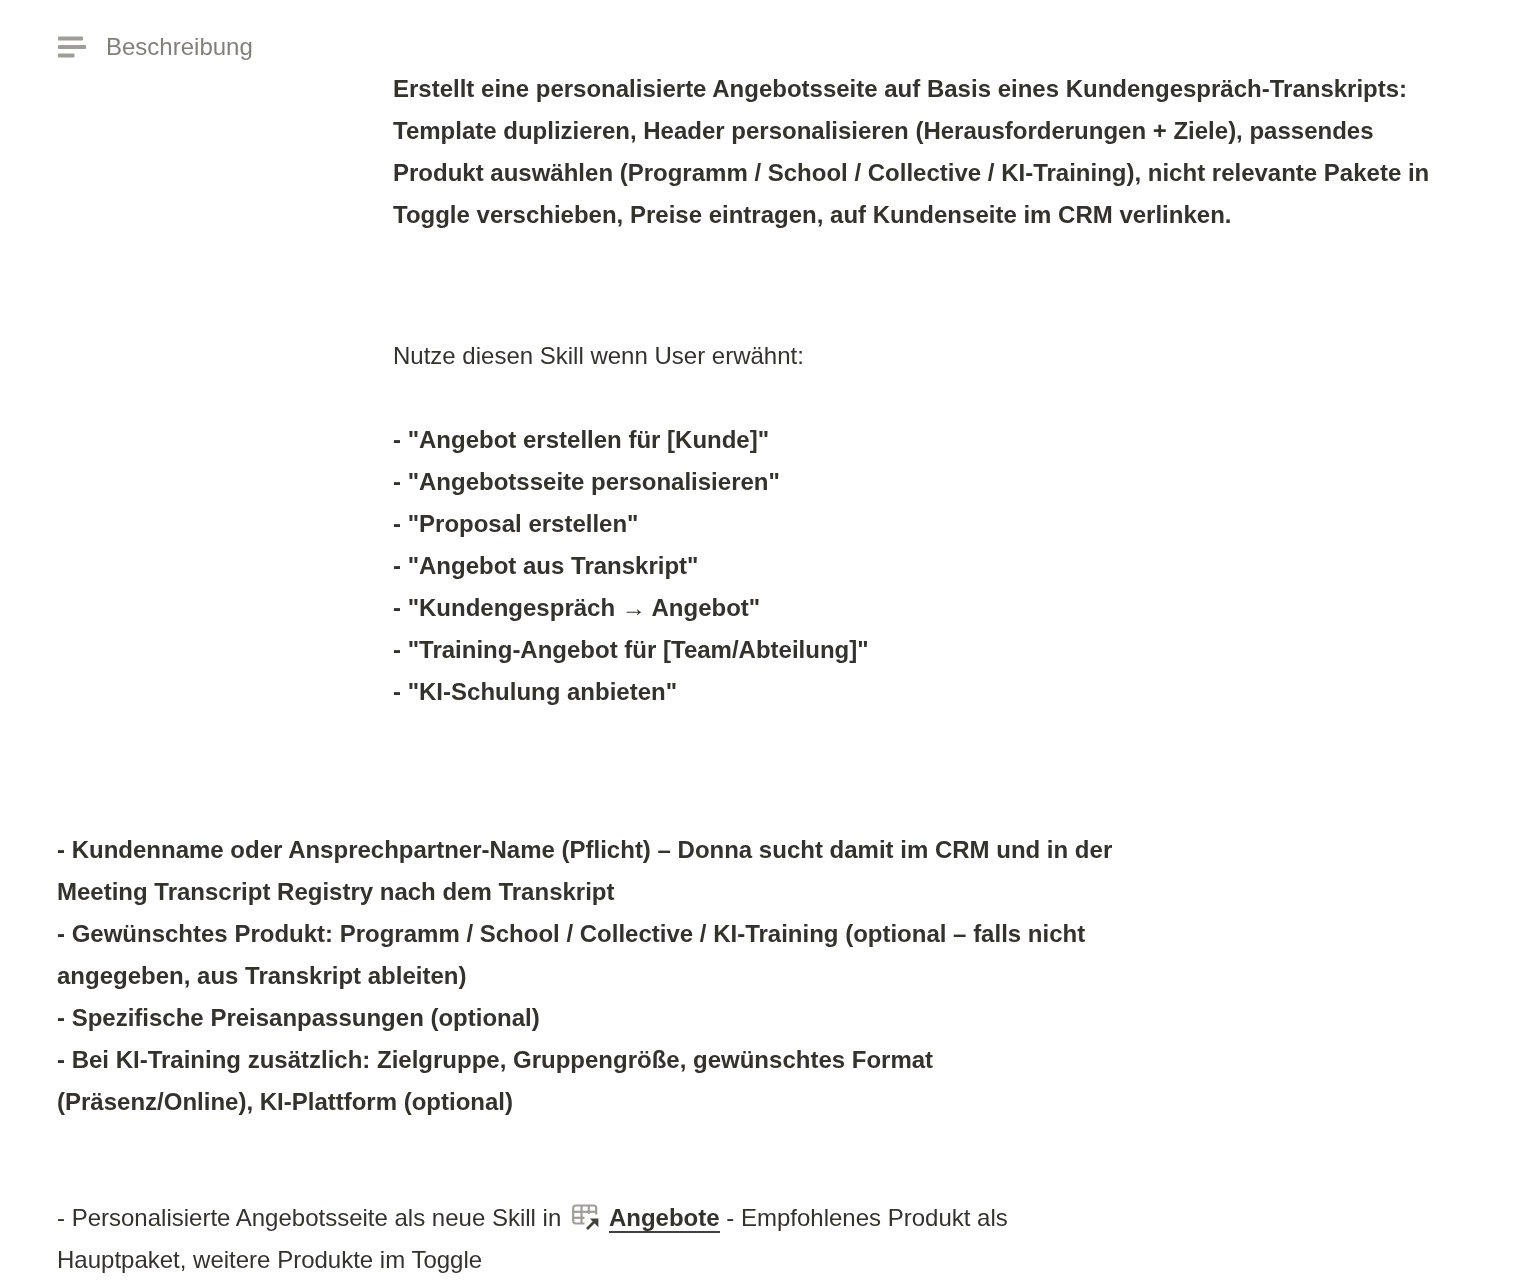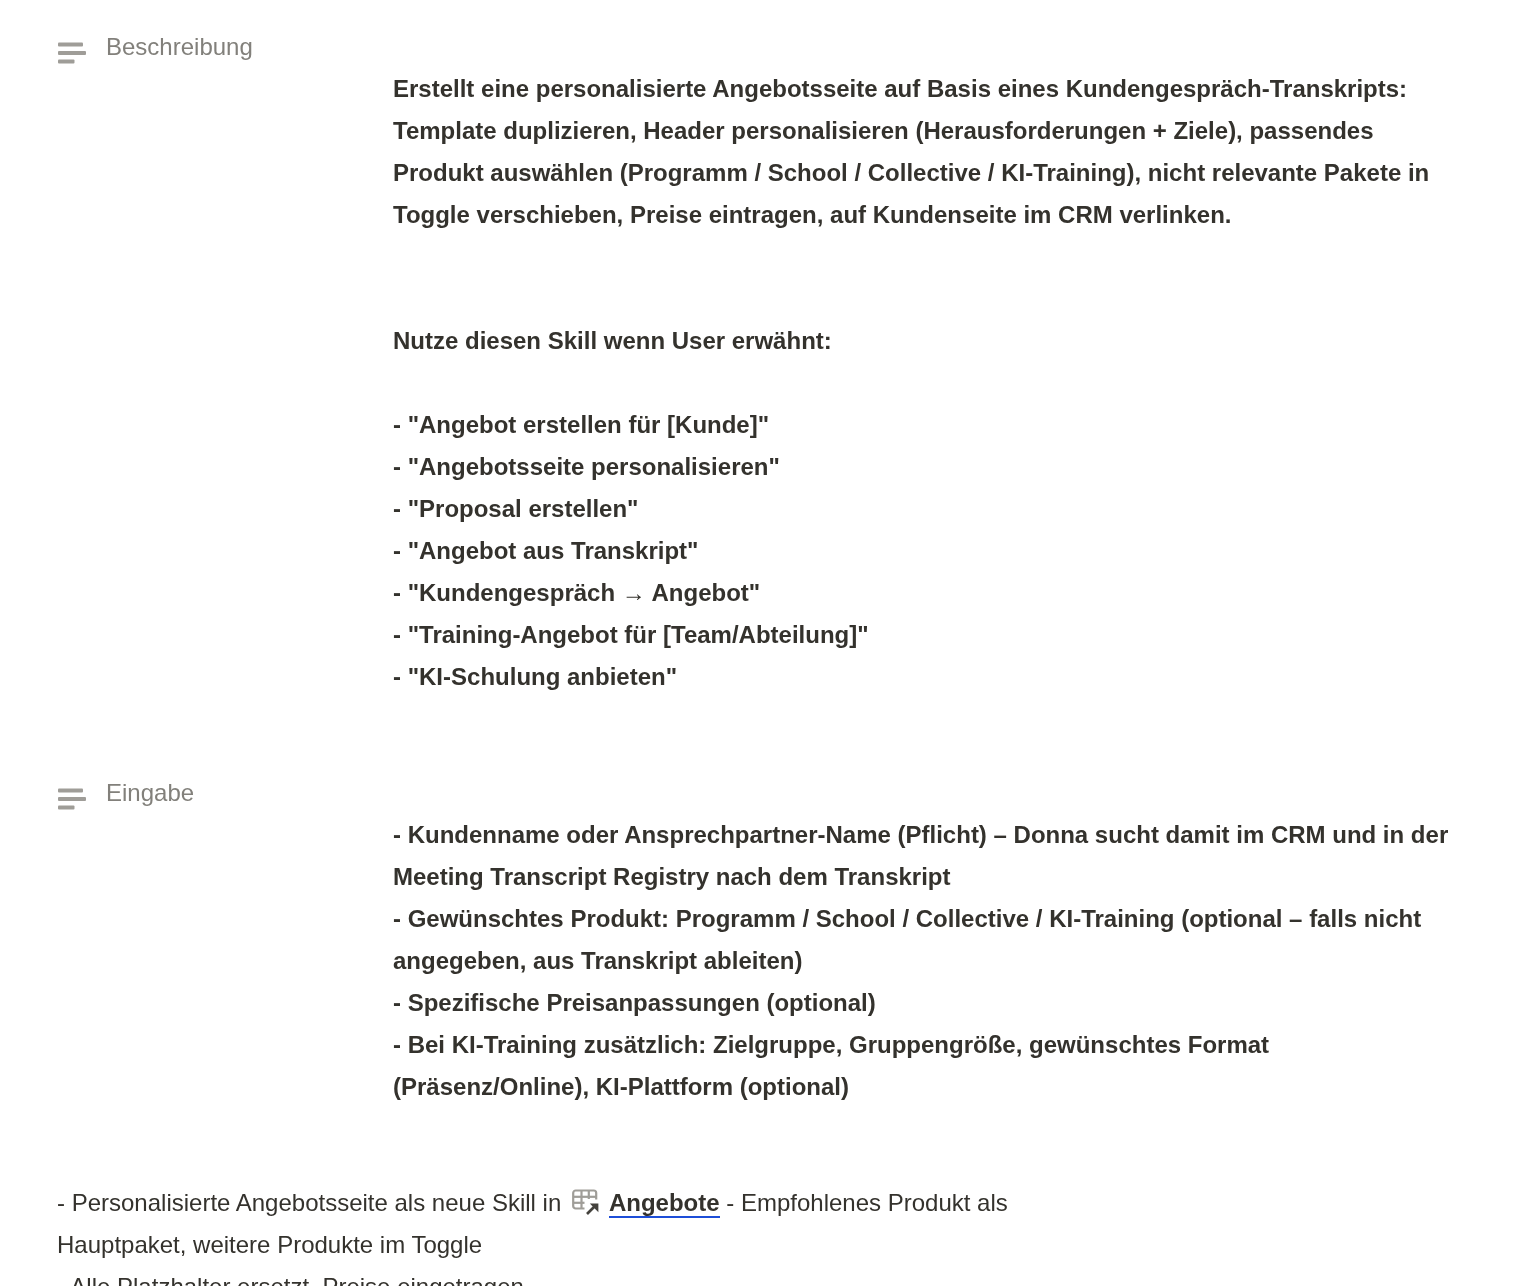--- a/index.html
+++ b/index.html
@@ -24,21 +24,21 @@
   .prop-row {
     display: flex;
     align-items: flex-start;
     margin-bottom: 32px;
   }
   .prop-row:last-child { margin-bottom: 0; }
   .prop-key {
     flex: 0 0 336px;
     width: 336px;
     display: flex;
-    align-items: flex-end;
+    align-items: center;
     height: 42px;
     color: #82807b;
   }
   .prop-key .prop-icon {
     width: 30px;
     height: 30px;
     margin-right: 19px;
     display: inline-flex;
     align-items: center;
     justify-content: center;
@@ -49,27 +49,27 @@
   }
   .prop-value {
     flex: 1 1 auto;
     min-width: 0;
     max-width: 1060px;
     white-space: pre-line;
     overflow-wrap: break-word;
   }
   .para { white-space: pre-line; font-weight: bold; }
   .usage-header {
-    font-weight: 700;
-    margin-top: 42px;
+    font-weight: 400;
+    margin-top: 57px;
   }
   .mention {
     font-weight: 600;
     color: #34322d;
-    border-bottom: 2px solid #1d4ed8;
+    border-bottom: 2px solid #404040;
     cursor: pointer;
   }
   .inline-icon {
     display: inline-block;
     width: 30px;
     height: 30px;
     vertical-align: -5px;
     margin: 0 8px 0 3px;
   }
   svg { display: block; }
@@ -97,30 +97,20 @@
 - "Angebotsseite personalisieren"
 - "Proposal erstellen"
 - "Angebot aus Transkript"
 - "Kundengespräch → Angebot"
 - "Training-Angebot für [Team/Abteilung]"
 - "KI-Schulung anbieten"</div>
     </div>
   </div>
 
   <div class="prop-row">
-    <div class="prop-key">
-      <span class="prop-icon">
-        <svg width="30" height="30" viewBox="0 0 30 30">
-          <rect x="1" y="4.5" width="25" height="4" rx="1" fill="#9f9d98"></rect>
-          <rect x="1" y="13" width="28" height="4" rx="1" fill="#9f9d98"></rect>
-          <rect x="1" y="21.5" width="16.5" height="4" rx="1" fill="#9f9d98"></rect>
-        </svg>
-      </span>
-      <span class="prop-label">Eingabe</span>
-    </div>
     <div class="prop-value">
       <div class="para">- Kundenname oder Ansprechpartner-Name (Pflicht) – Donna sucht damit im CRM und in der Meeting Transcript Registry nach dem Transkript
 - Gewünschtes Produkt: Programm / School / Collective / KI-Training (optional – falls nicht angegeben, aus Transkript ableiten)
 - Spezifische Preisanpassungen (optional)
 - Bei KI-Training zusätzlich: Zielgruppe, Gruppengröße, gewünschtes Format (Präsenz/Online), KI-Plattform (optional)</div>
     </div>
   </div>
 
   <div class="prop-row">
     <div class="prop-value"><span>- Personalisierte Angebotsseite als neue Skill in </span><span class="inline-icon"><svg width="30" height="30" viewBox="0 0 30 30">

